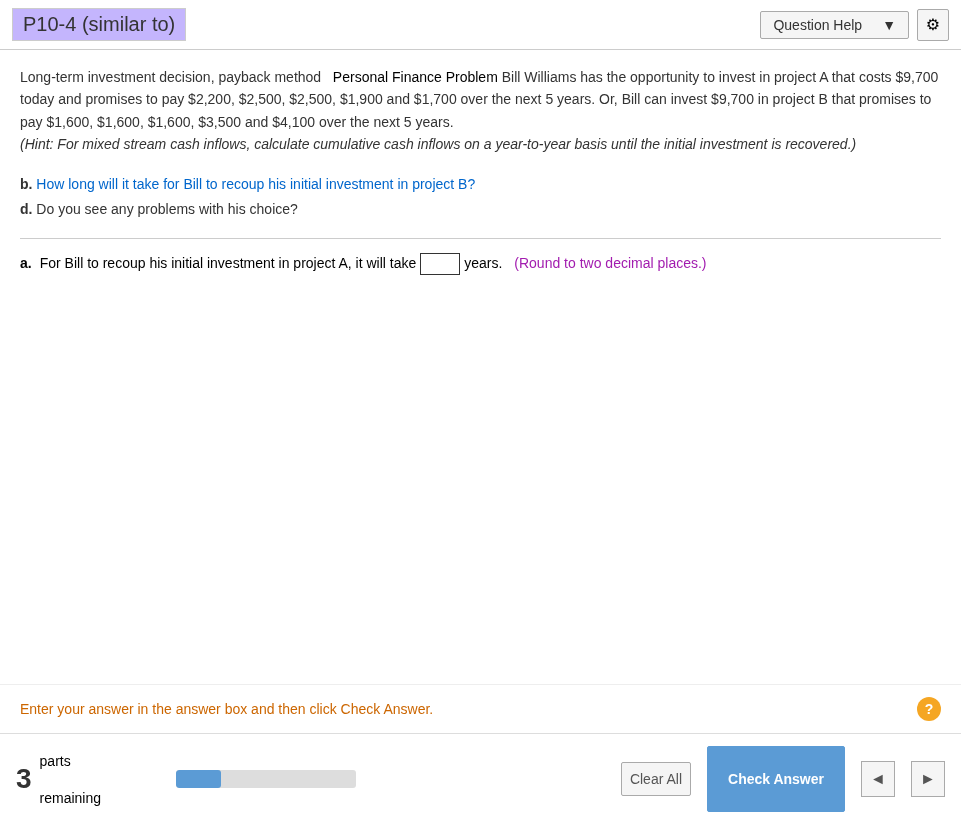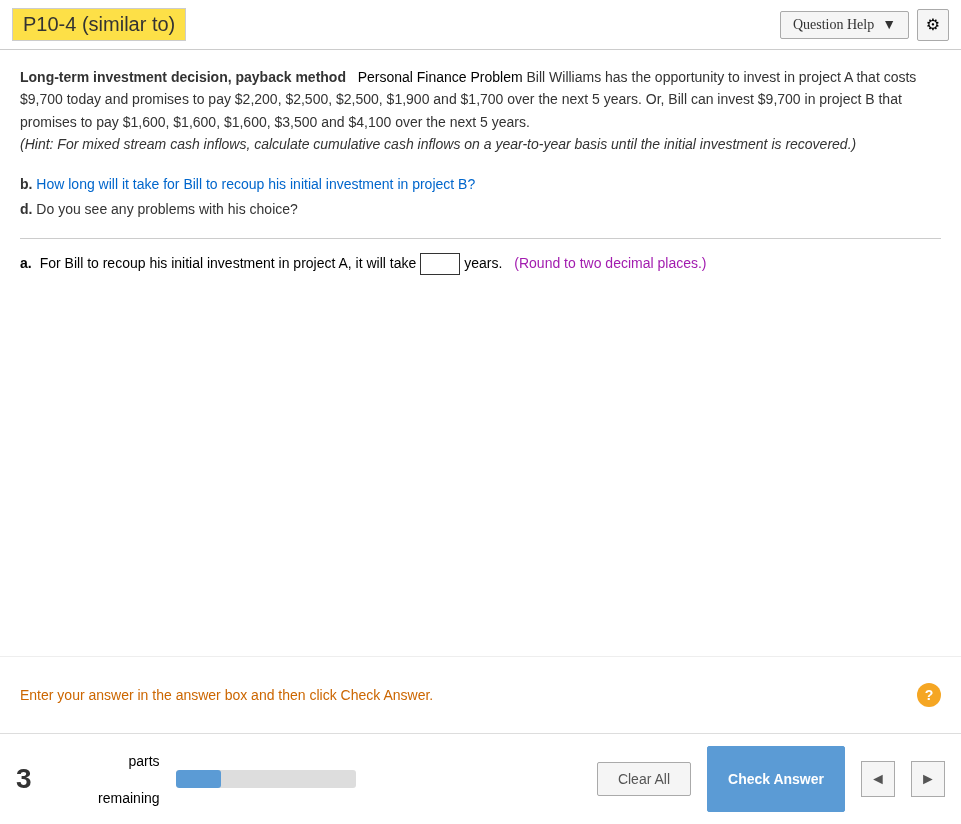--- a/index.html
+++ b/index.html
@@ -19,41 +19,40 @@
       align-items: center;
       justify-content: space-between;
       padding: 8px 12px;
       border-bottom: 1px solid #ccc;
       background: #fff;
     }
     .header-title {
       font-size: 20px;
       font-weight: normal;
       color: #333;
-      background: #fde047;
+      background: #c4b5fd;
       border: 1px solid #ccc;
       padding: 4px 10px;
     }
     .header-right {
       display: flex;
       align-items: center;
       gap: 8px;
     }
     .question-help-btn {
       border: 1px solid #aaa;
       background: #f5f5f5;
       padding: 5px 12px;
       cursor: pointer;
       font-size: 14px;
       color: #333;
       border-radius: 2px;
       display: flex;
       align-items: center;
-      gap: 8px;
-      font-family: Liberation Serif, serif;
+      gap: 20px;
     }
     .gear-btn {
       border: 1px solid #aaa;
       background: #f5f5f5;
       width: 32px;
       height: 32px;
       cursor: pointer;
       font-size: 16px;
       display: flex;
       align-items: center;
@@ -66,21 +65,21 @@
       flex: 1;
       padding: 16px 20px;
     }
 
     .problem-text {
       margin-bottom: 16px;
       line-height: 1.6;
       color: #333;
     }
     .problem-text .bold-title {
-      font-weight: bold;
+      font-weight: normal;
     }
     .problem-text .pf-link {
       color: #000000;
     }
     .problem-text .italic-hint {
       font-style: italic;
       color: #333;
     }
 
     .sub-questions {
@@ -122,21 +121,21 @@
       text-align: center;
       font-size: 13px;
       outline: none;
     }
     .round-note {
       color: #a21caf;
     }
 
     
     .footer-hint {
-      padding: 26px 20px;
+      padding: 12px 20px;
       color: #cc6600;
       font-size: 14px;
       border-top: 1px solid #eee;
       display: flex;
       align-items: center;
       justify-content: space-between;
     }
     .help-circle {
       width: 24px;
       height: 24px;
@@ -155,21 +154,21 @@
       display: flex;
       align-items: center;
       padding: 12px 16px;
       border-top: 1px solid #ddd;
       background: #fff;
       gap: 16px;
     }
     .parts-remaining {
       display: flex;
       flex-direction: column;
-      align-items: flex-end;
+      align-items: flex-start;
       min-width: 120px;
       gap: 21px;
     }
     .parts-number {
       font-size: 28px;
       font-weight: bold;
       color: #333;
       line-height: 1;
     }
     .progress-bar-container {
@@ -182,21 +181,21 @@
     }
     .progress-bar-fill {
       height: 100%;
       background: #5b9bd5;
       border-radius: 3px;
     }
     .spacer { flex: 1; }
     .clear-all-btn {
       border: 1px solid #aaa;
       background: #f5f5f5;
-      padding: 8px 20px;
+      padding: 8px 8px;
       cursor: pointer;
       font-size: 14px;
       color: #555;
       border-radius: 2px;
     }
     .check-answer-btn {
       border: 1px solid #5b9bd5;
       background: #5b9bd5;
       color: #fff;
       padding: 24px 20px;

